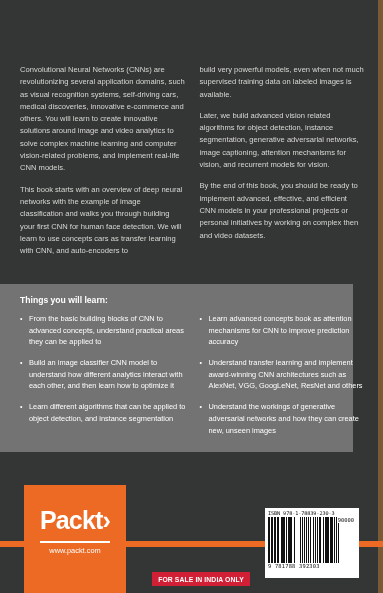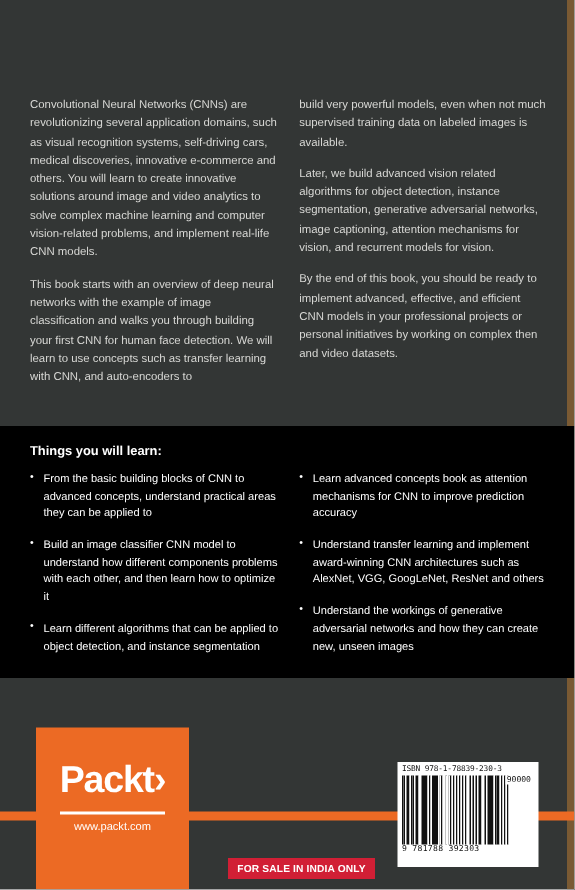--- a/index.html
+++ b/index.html
@@ -56,23 +56,23 @@
     margin: 0 0 9px 0;
     color: #d8d8d5;
     font-size: 7.6px;
     line-height: 1.62;
   }
   
   .learn-panel {
     position: absolute;
     left: 0;
     top: 284px;
-    width: 383px;
+    width: 353px;
     height: 168px;
-    background: #000000;
+    background: #737373;
   }
   .learn-title {
     position: absolute;
     left: 20px;
     top: 11px;
     color: #ffffff;
     font-size: 8.6px;
     font-weight: bold;
   }
   .learn-cols {
@@ -228,35 +228,35 @@
 <body>
 
 <div class="cover">
 
   <div class="spine-edge"></div>
 
 
   <div class="blurb">
     <div class="col">
       <p>Convolutional Neural Networks (CNNs) are revolutionizing several application domains, such as visual recognition systems, self-driving cars, medical discoveries, innovative e-commerce and others. You will learn to create innovative solutions around image and video analytics to solve complex machine learning and computer vision-related problems, and implement real-life CNN models.</p>
-      <p>This book starts with an overview of deep neural networks with the example of image classification and walks you through building your first CNN for human face detection. We will learn to use concepts such as transfer learning with CNN, and auto-encoders to</p>
+      <p>This book starts with an overview of deep neural networks with the example of image classification and walks you through building your first CNN for human face detection. We will learn to use concepts cars as transfer learning with CNN, and auto-encoders to</p>
     </div>
     <div class="col">
       <p>build very powerful models, even when not much supervised training data on labeled images is available.</p>
       <p>Later, we build advanced vision related algorithms for object detection, instance segmentation, generative adversarial networks, image captioning, attention mechanisms for vision, and recurrent models for vision.</p>
       <p>By the end of this book, you should be ready to implement advanced, effective, and efficient CNN models in your professional projects or personal initiatives by working on complex then and video datasets.</p>
     </div>
   </div>
 
   <div class="learn-panel">
     <div class="learn-title">Things you will learn:</div>
     <div class="learn-cols">
       <ul class="bullets">
         <li>From the basic building blocks of CNN to advanced concepts, understand practical areas they can be applied to</li>
-        <li>Build an image classifier CNN model to understand how different components problems with each other, and then learn how to optimize it</li>
+        <li>Build an image classifier CNN model to understand how different analytics interact with each other, and then learn how to optimize it</li>
         <li>Learn different algorithms that can be applied to object detection, and instance segmentation</li>
       </ul>
       <ul class="bullets">
         <li>Learn advanced concepts book as attention mechanisms for CNN to improve prediction accuracy</li>
         <li>Understand transfer learning and implement award-winning CNN architectures such as AlexNet, VGG, GoogLeNet, ResNet and others</li>
         <li>Understand the workings of generative adversarial networks and how they can create new, unseen images</li>
       </ul>
     </div>
   </div>
 

